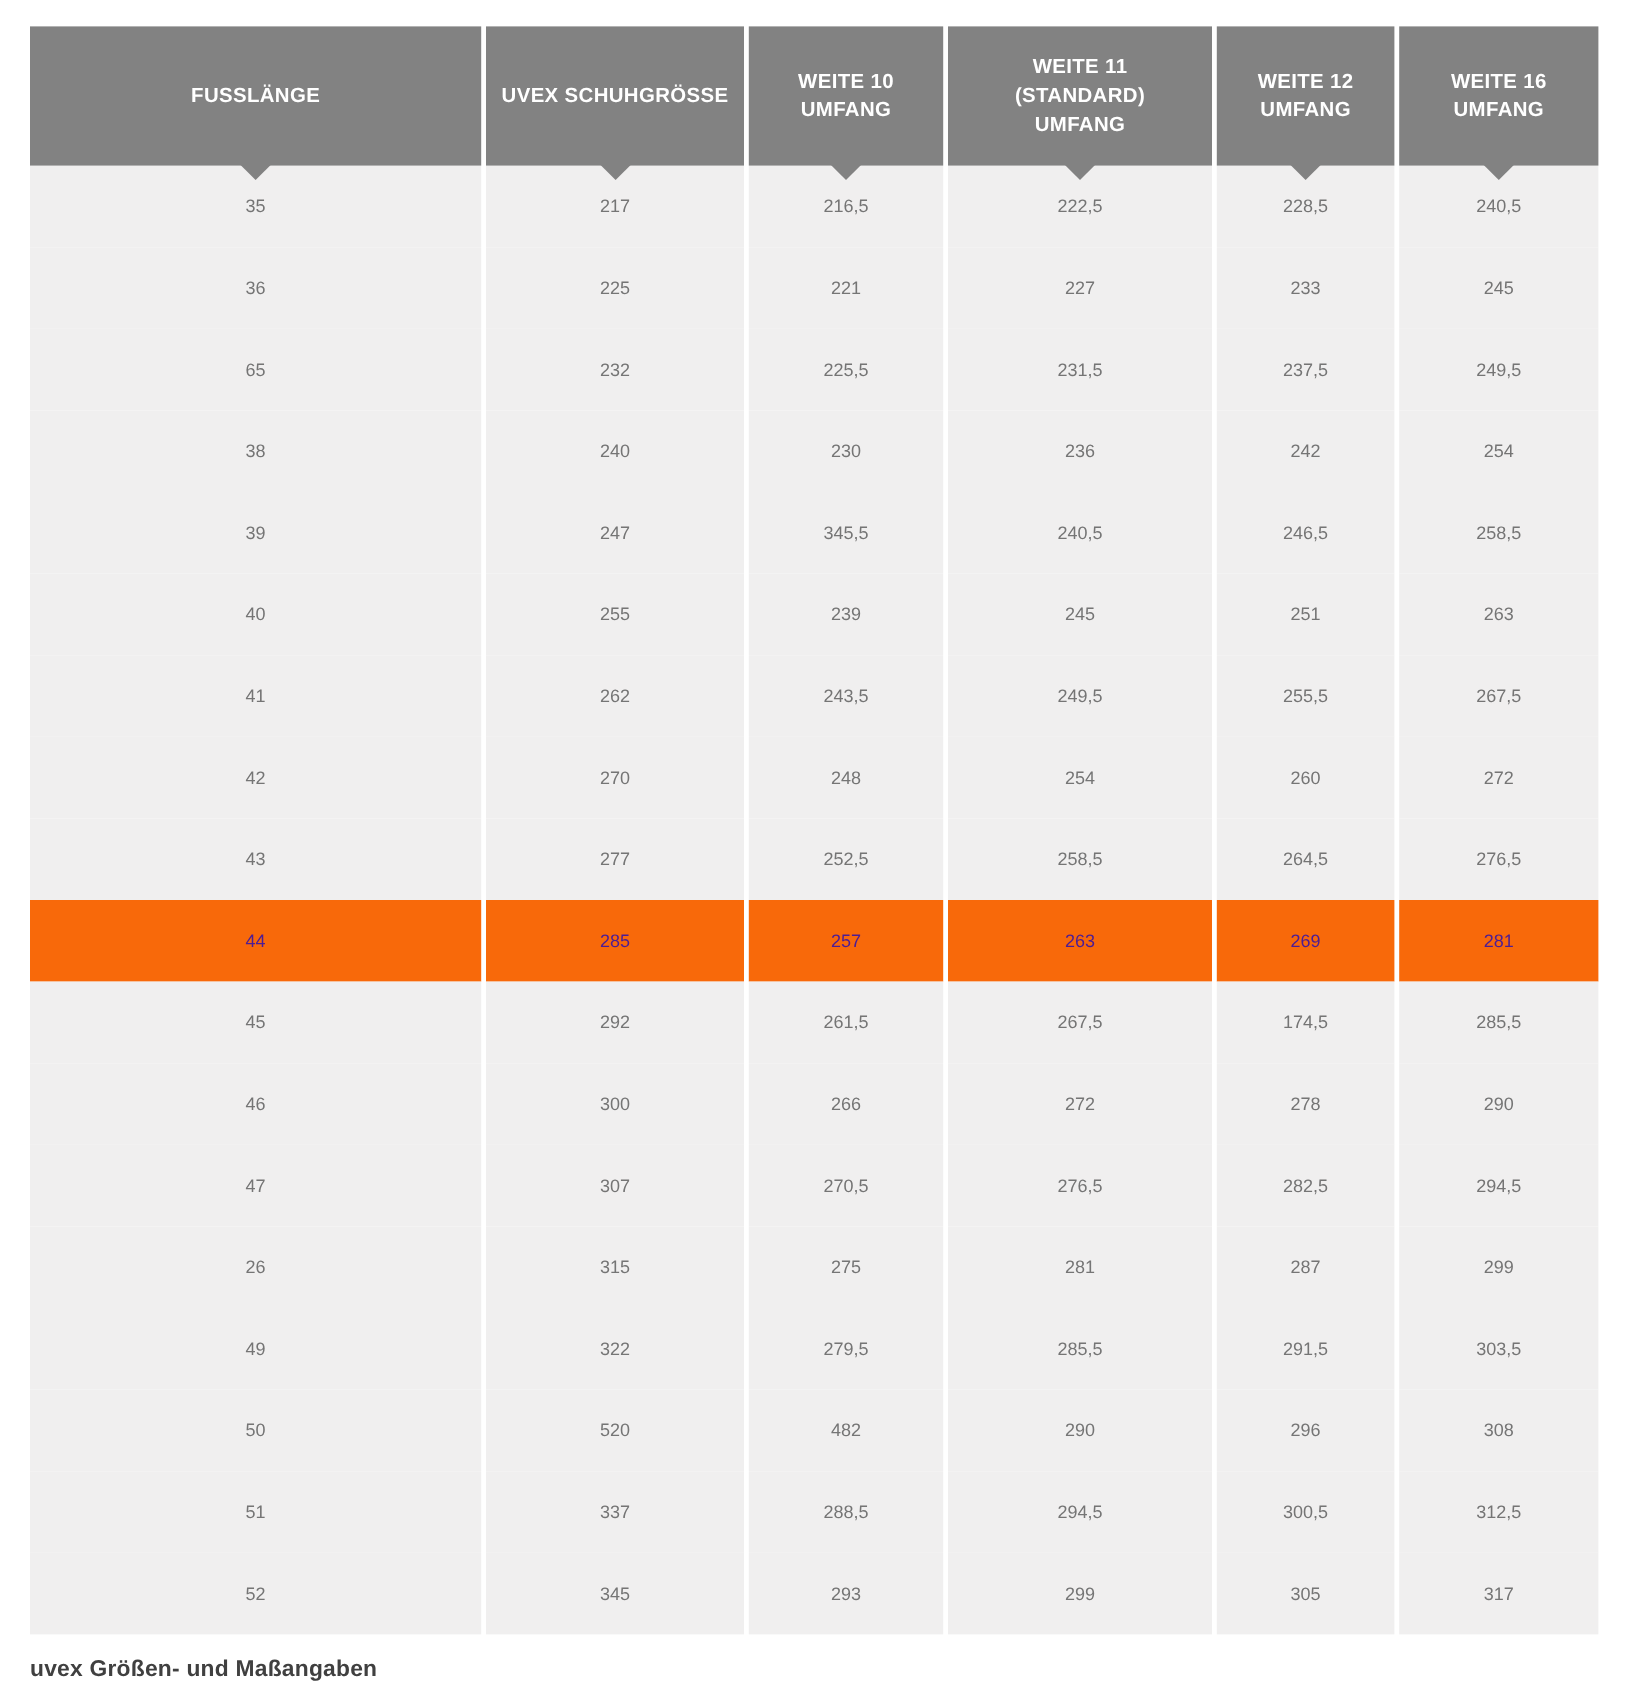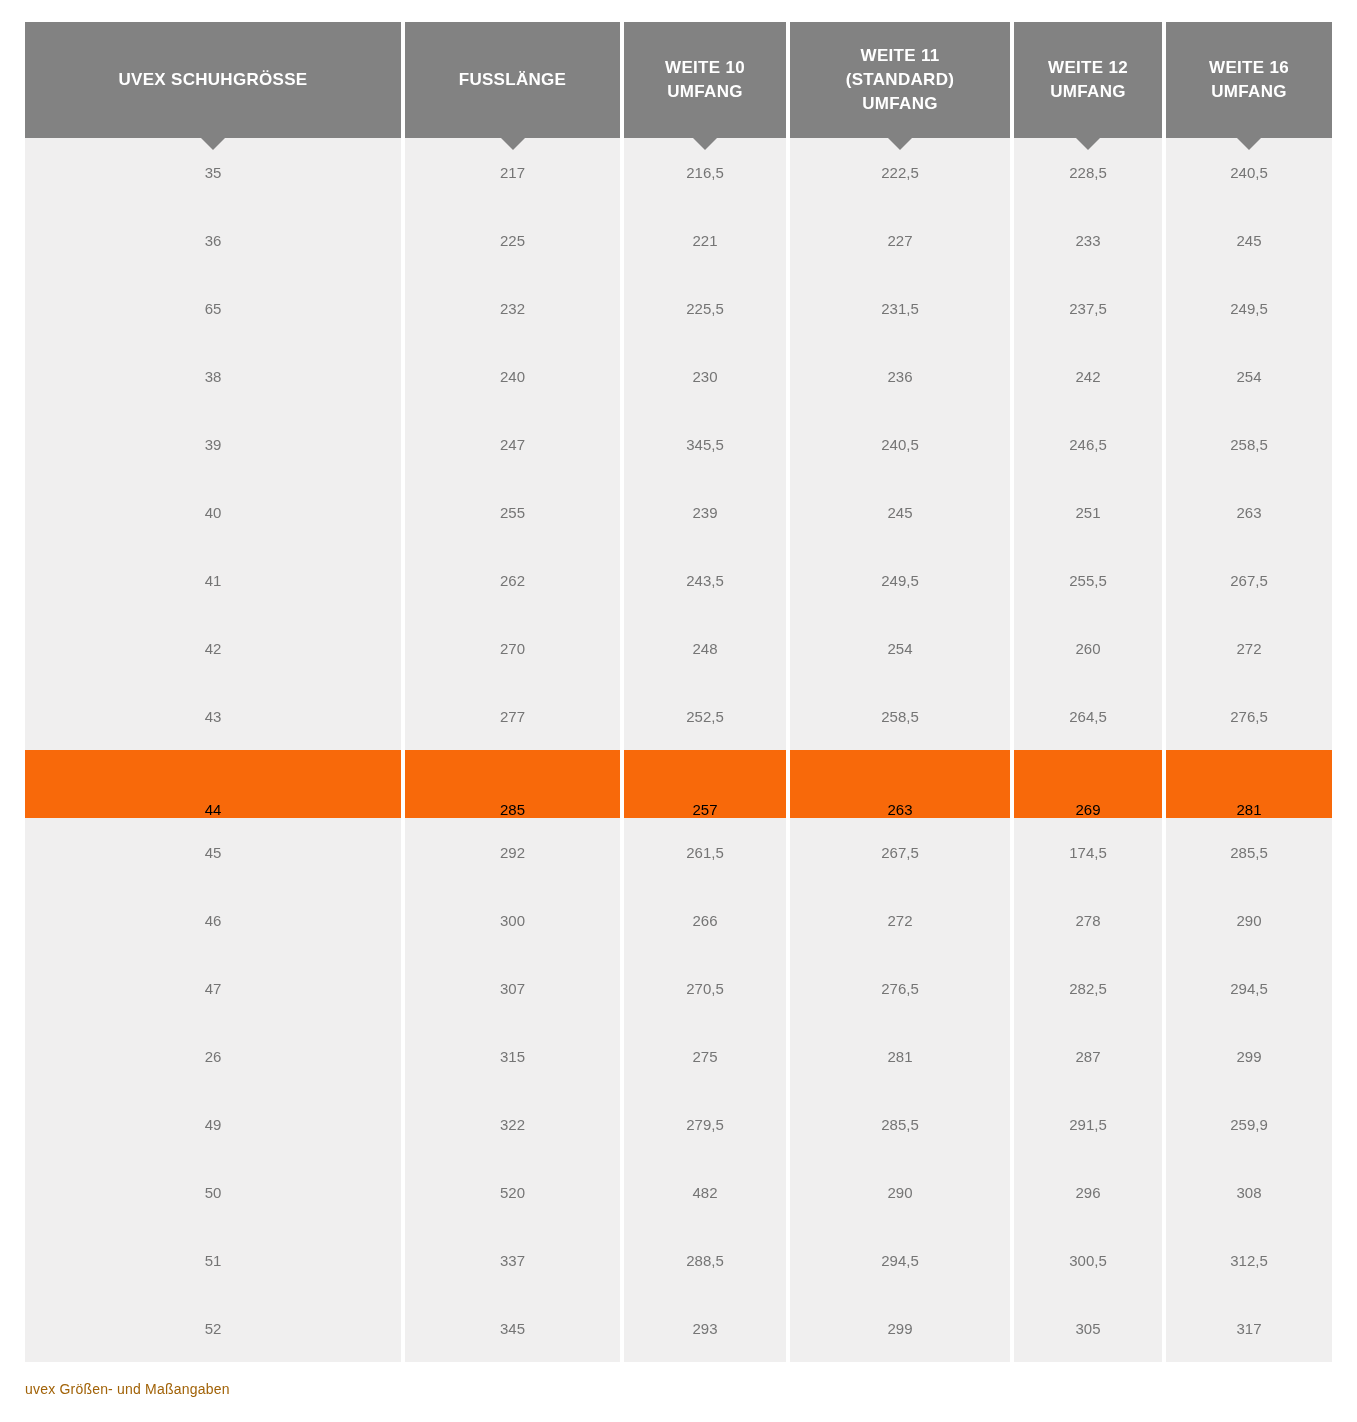--- a/index.html
+++ b/index.html
@@ -59,44 +59,44 @@
     background: #F0EFEF;
     color: #757575;
     font-size: 15px;
     display: flex;
     align-items: center;
     justify-content: center;
     text-align: center;
   }
   .td.hl {
     background: #F8690A;
-    color: #000000;
-    align-items: flex-end;
+    color: #4c1d95;
   }
   .caption {
     position: absolute;
     left: 25px;
     top: 1381px;
-    font-size: 14px;
-    color: #a16207;
+    font-size: 19px;
+    color: #404040;
     letter-spacing: 0.2px;
+    font-weight: bold;
   }
 </style>
 </head>
 <body>
 
 <div class="page">
   <div class="table-wrap">
     <div class="grid">
         <div class="th">
+          <div class="hline">FUSSLÄNGE</div>
+          <span class="tri"></span>
+        </div>
+        <div class="th">
           <div class="hline">UVEX SCHUHGRÖSSE</div>
-          <span class="tri"></span>
-        </div>
-        <div class="th">
-          <div class="hline">FUSSLÄNGE</div>
           <span class="tri"></span>
         </div>
         <div class="th">
           <div class="hline">WEITE 10</div>
           <div class="hline">UMFANG</div>
           <span class="tri"></span>
         </div>
         <div class="th">
           <div class="hline">WEITE 11</div>
           <div class="hline">(STANDARD)</div>
@@ -374,21 +374,21 @@
         <div class="td">
           <span>279,5</span>
         </div>
         <div class="td">
           <span>285,5</span>
         </div>
         <div class="td">
           <span>291,5</span>
         </div>
         <div class="td">
-          <span>259,9</span>
+          <span>303,5</span>
         </div>
         <div class="td">
           <span>50</span>
         </div>
         <div class="td">
           <span>520</span>
         </div>
         <div class="td">
           <span>482</span>
         </div>

